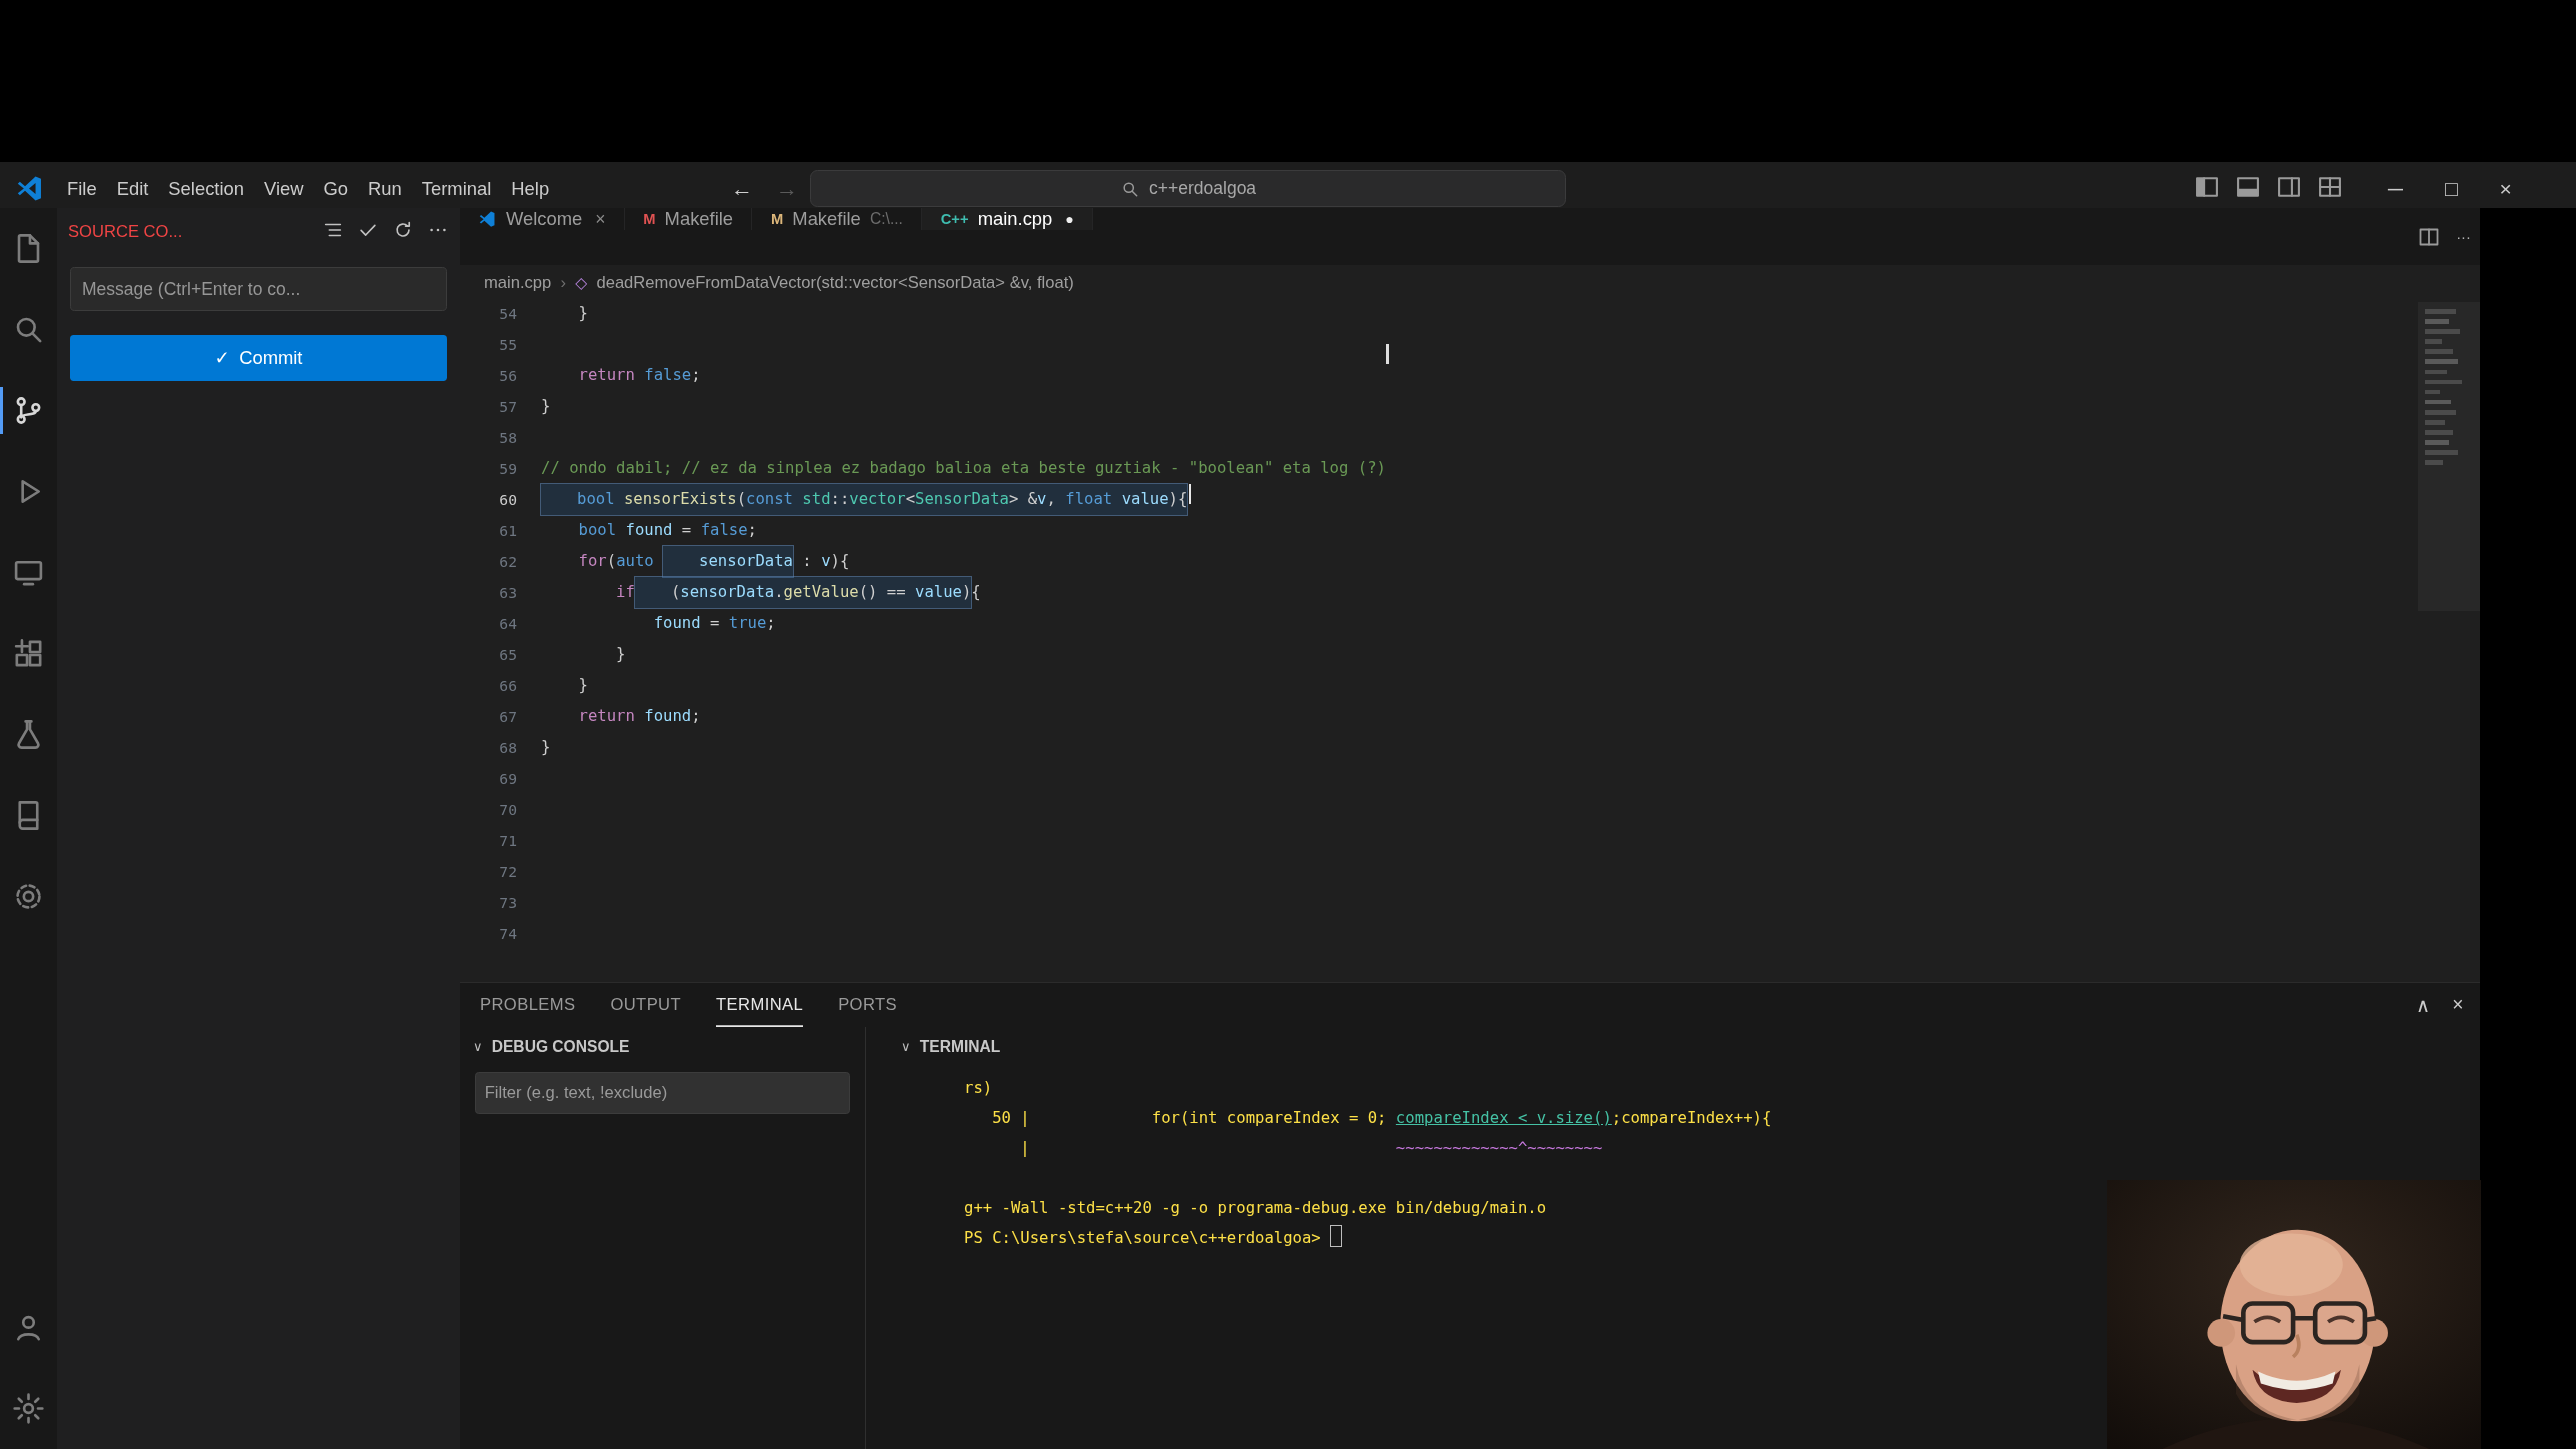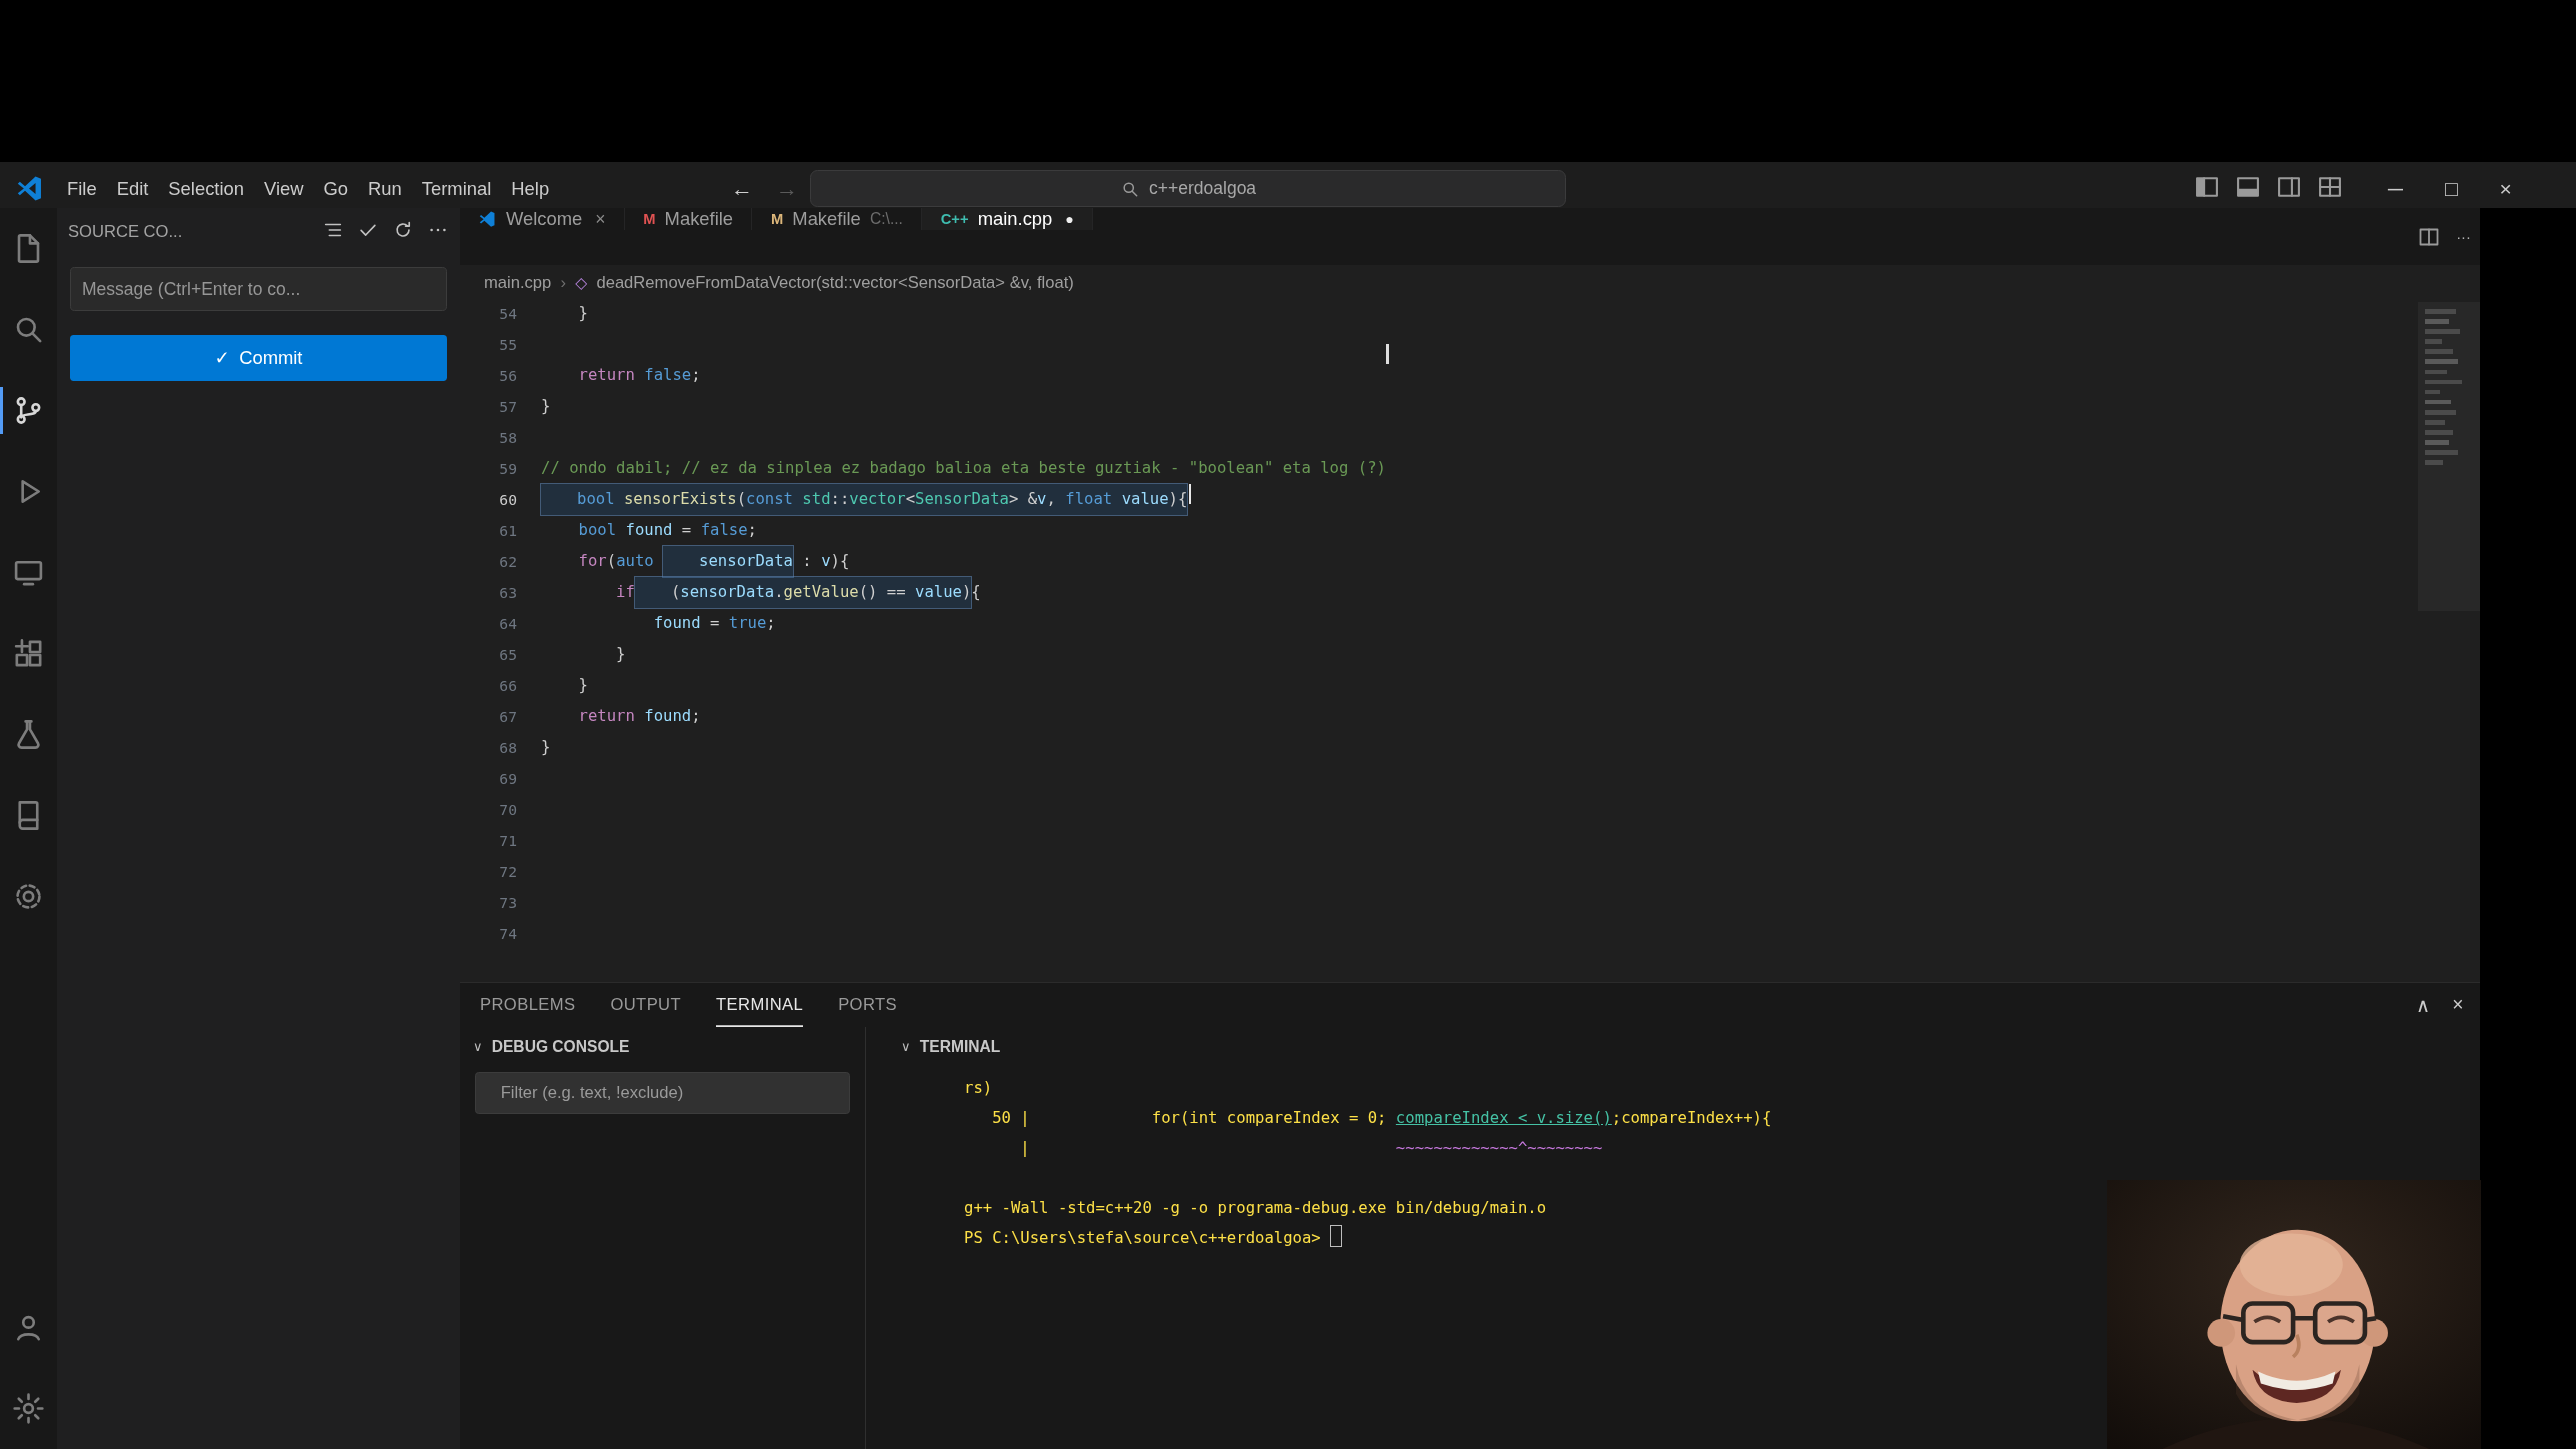--- a/index.html
+++ b/index.html
@@ -27,21 +27,21 @@
   #activitybar{left:0;top:208px;width:57px;height:1241px;background:#181818;border-right:0.9px solid #272727;
                display:flex;flex-direction:column;align-items:stretch;}
   .ab-item{height:81px;display:flex;align-items:center;justify-content:center;position:relative;}
   .ab-item svg{width:35px;height:35px;stroke:#7d7d7d;}
   .ab-item.active svg{stroke:#d7d7d7;}
   .ab-item.active::before{content:"";position:absolute;left:0;top:16.6px;bottom:16.6px;width:2.8px;background:#539bf5;}
   #ab-bottom{margin-top:auto;}
 
   
   #sidebar{left:57px;top:208px;width:403px;height:1241px;background:#1f1f20;border-right:0.9px solid #2b2b2b;}
-  #sc-header{display:flex;align-items:center;height:48px;padding:0 11px;color:#a3a3a3;font-size:16.6px;}
+  #sc-header{display:flex;align-items:center;height:48px;padding:0 11px;color:#ef4444;font-size:16.6px;}
   #sc-title{flex:1;white-space:nowrap;overflow:hidden;}
   #sc-actions{display:flex;gap:13px;}
   #sc-actions .icon svg{width:22px;height:22px;stroke:#c2c2c2;}
   #commit-input{margin:11px 13px 0 13px;height:42px;background:#2a2a2a;border:0.9px solid #3c3c3c;border-radius:4.6px;
                 display:flex;align-items:center;padding:0 11px;color:#969696;font-size:17.5px;white-space:nowrap;overflow:hidden;}
   #commit-btn{margin:24px 13px 0 13px;height:46px;background:#0078d4;border-radius:3.7px;display:flex;align-items:center;
               justify-content:center;gap:9.2px;color:#ffffff;font-size:18.4px;}
 
   
   #editor{left:460px;top:208px;width:2020px;height:774px;background:#1f1f1f;}
@@ -79,21 +79,21 @@
   #panel{left:460px;top:982px;width:2020px;height:467px;background:#181818;border-top:0.9px solid #2b2b2b;}
   #ptabs{height:44px;display:flex;align-items:stretch;gap:35px;padding-left:20px;font-size:16.6px;color:#9a9a9a;}
   .ptab{display:flex;align-items:center;letter-spacing:0.4px;}
   .ptab.active{color:#e7e7e7;box-shadow:inset 0 -1.8px 0 #e7e7e7;}
   #panel-actions{position:absolute;right:16.6px;top:0;height:44px;display:flex;align-items:center;gap:22px;color:#cccccc;font-size:19.3px;}
   #lpane{position:absolute;left:0;top:44px;bottom:0;width:405px;border-right:0.9px solid #2f2f2f;}
   #rpane{position:absolute;left:406px;top:44px;right:0;bottom:0;}
   .sechead{height:39px;display:flex;align-items:center;gap:9.2px;padding-left:13px;color:#c8c8c8;font-size:15.6px;font-weight:bold;}
   .chev{font-size:13px;color:#bdbdbd;font-weight:normal;}
   #filter-input{margin:5.5px 14.7px 0 14.7px;height:40px;background:#313131;border:0.9px solid #3c3c3c;border-radius:3.7px;
-                display:flex;align-items:center;padding:0 25px;color:#9a9a9a;font-size:16.6px;white-space:nowrap;overflow:hidden;}
+                display:flex;align-items:center;padding:0 9px;color:#9a9a9a;font-size:16.6px;white-space:nowrap;overflow:hidden;}
   #rpane .sechead{padding-left:35px;}
   #term{font-family:"DejaVu Sans Mono","Liberation Mono",monospace;font-size:15.6px;line-height:30px;
         white-space:pre;color:#cccccc;padding:7.4px 0 0 98px;}
   .seg.tp{color:#fde047;} .seg.tg{color:#45c2a5;text-decoration:underline;} .seg.tm{color:#c678dd;}
   .tcaret{display:inline-block;width:10px;height:20px;border:1.8px solid #bdbdbd;vertical-align:-3.7px;}
 
   
   #rstrip{left:2480px;top:208px;width:96px;height:1241px;background:#000;}
   #webcam{left:2107px;top:1180px;width:374px;height:269px;background:#1c1511;overflow:hidden;}
 </style>

